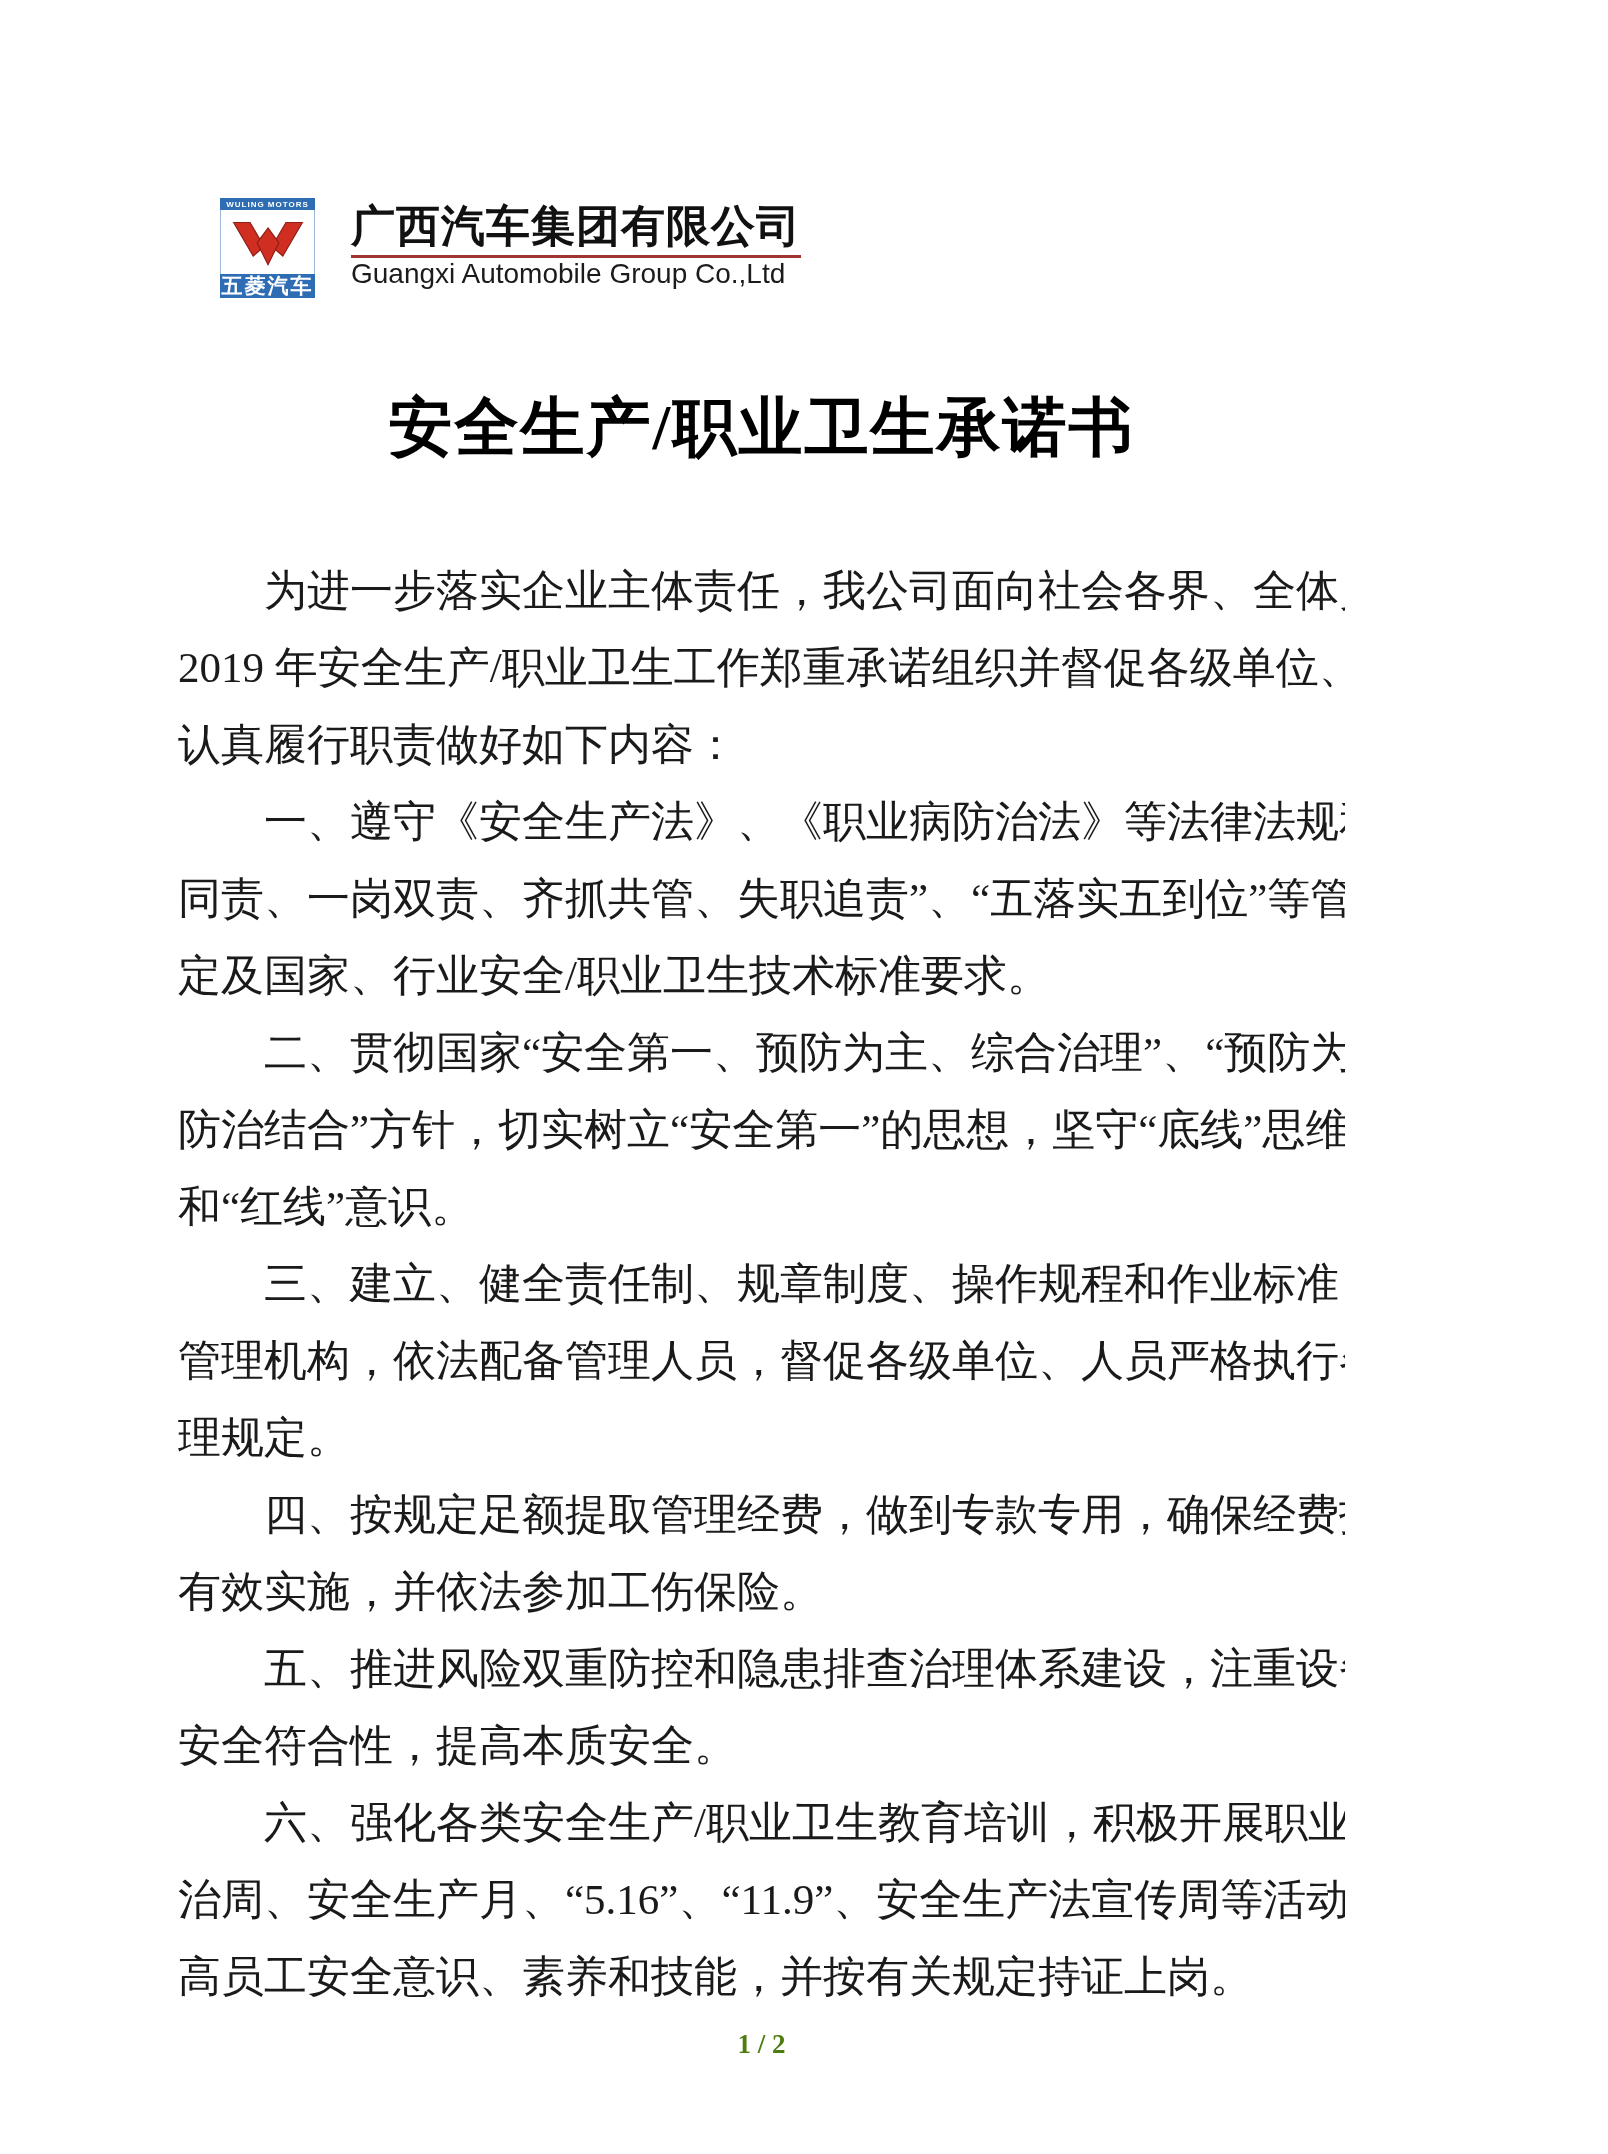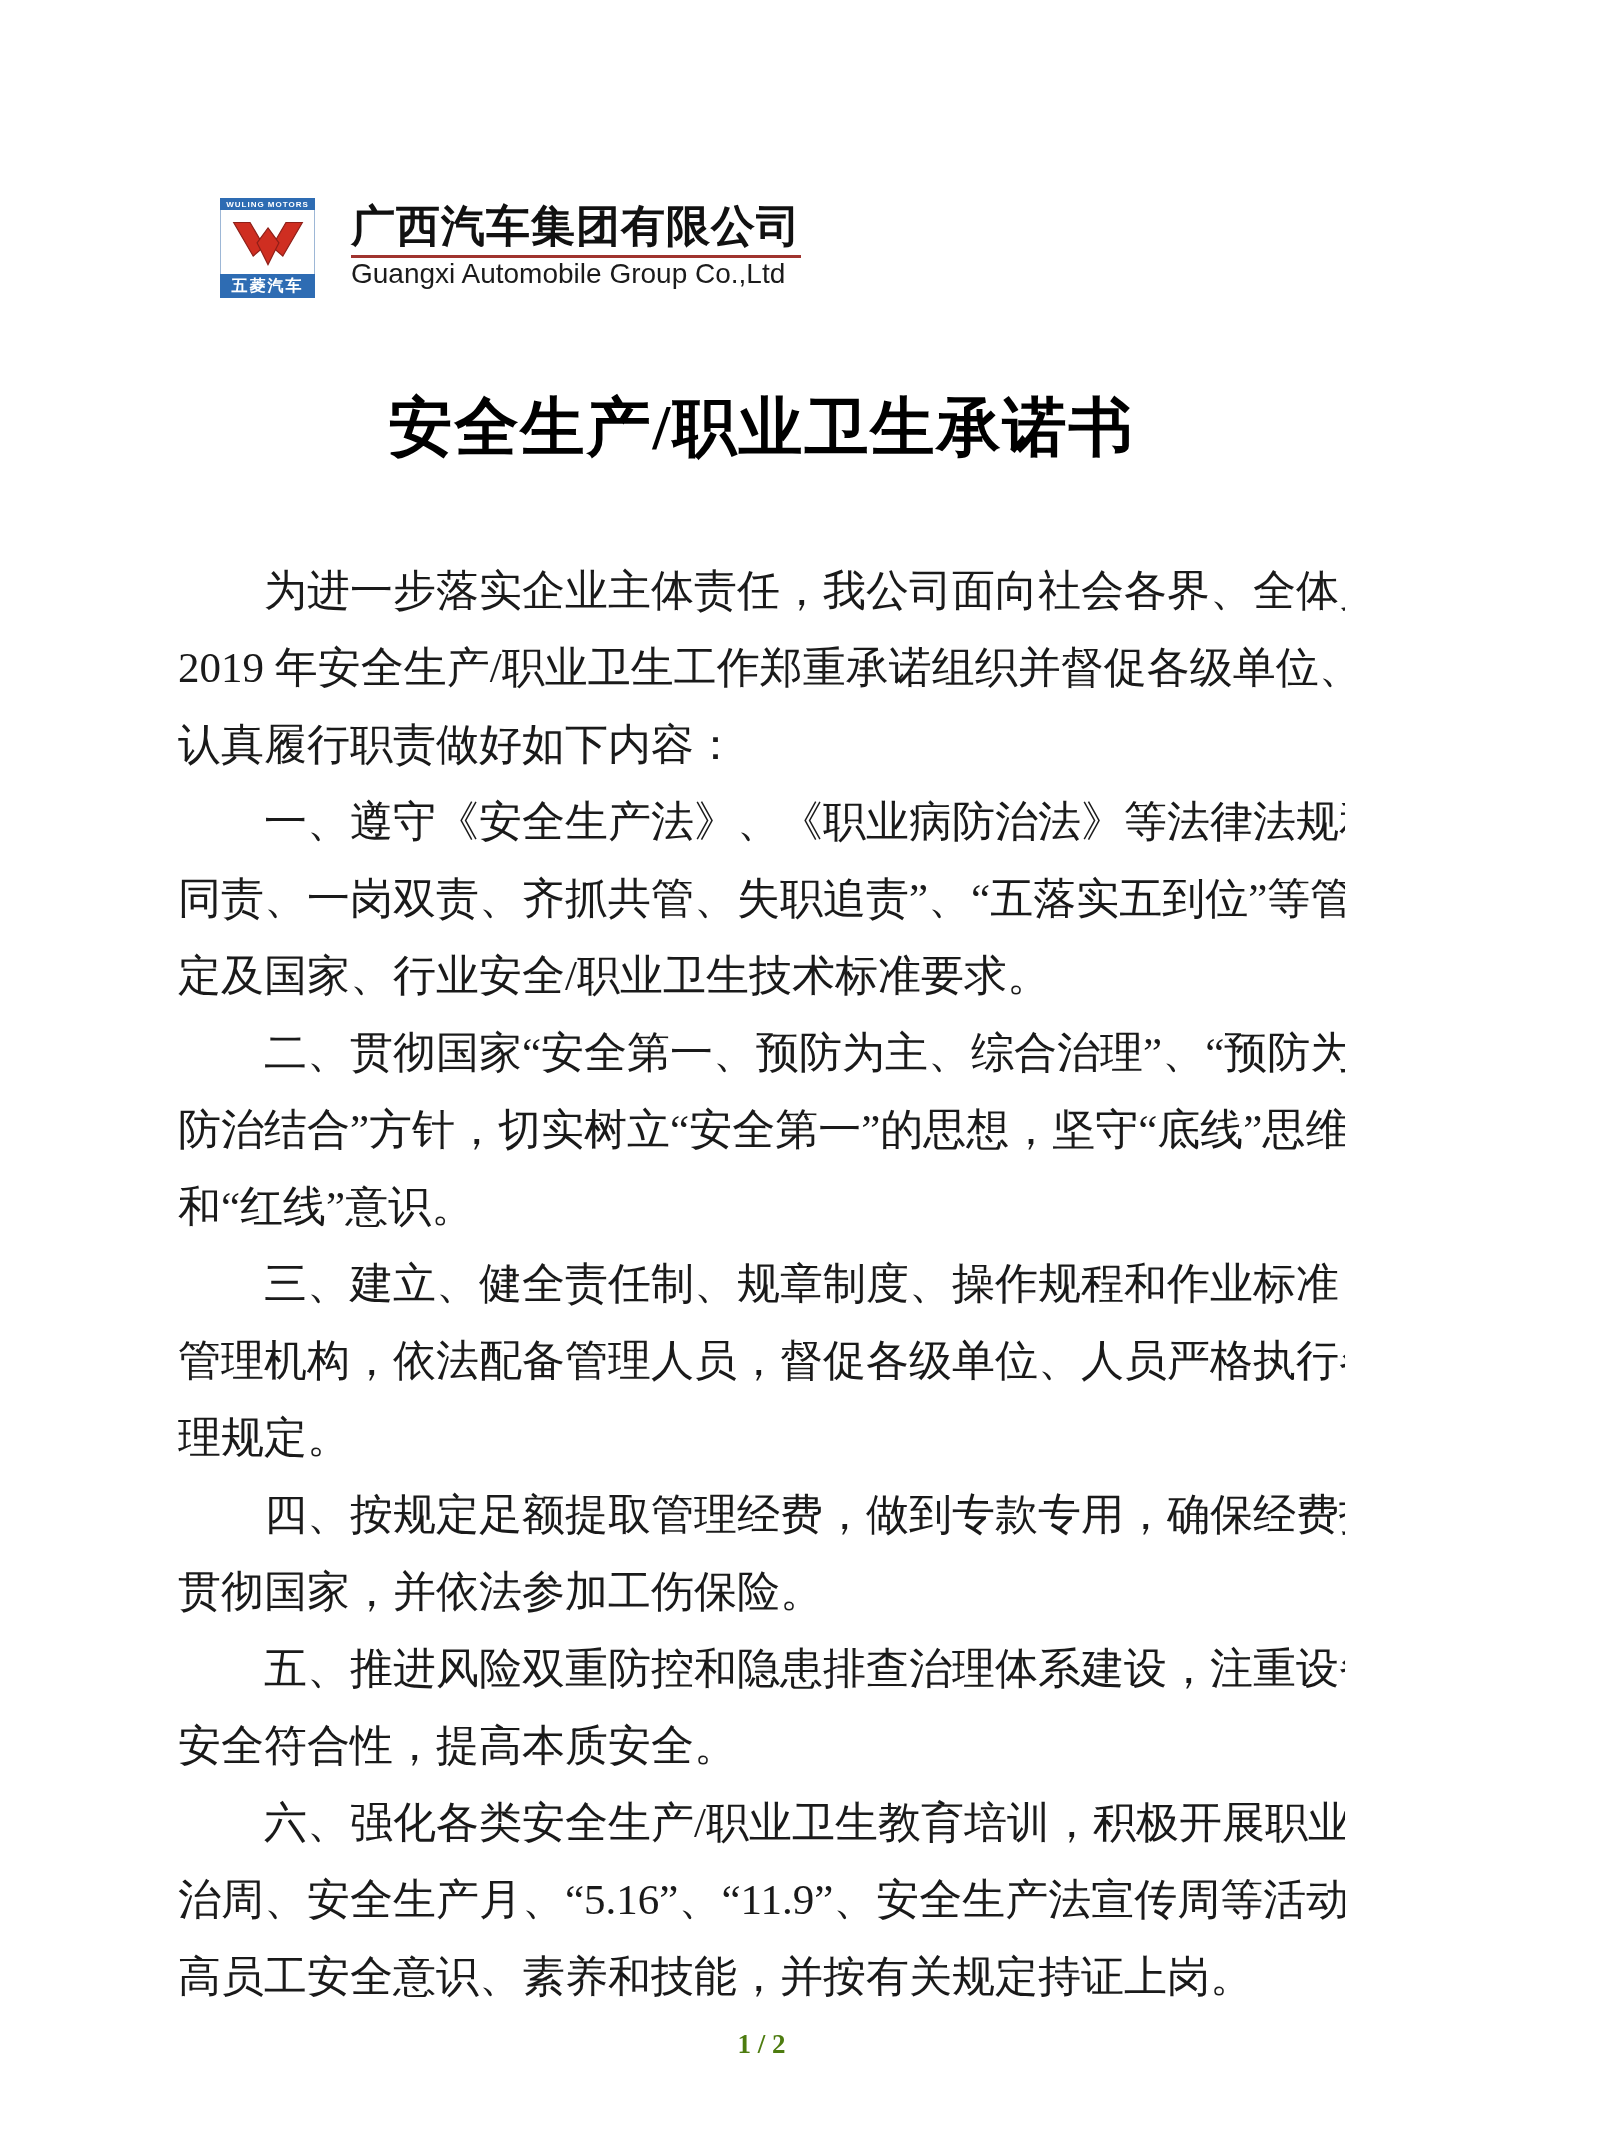--- a/index.html
+++ b/index.html
@@ -47,21 +47,21 @@
     height: 64px;
     background: #ffffff;
     border: 1px solid #9db7d6;
     border-top: none;
     border-bottom: none;
     display: flex;
     align-items: center;
     justify-content: center;
   }
   .logo-banner.bottom {
-    font-size: 16px;
+    font-size: 21px;
     letter-spacing: 2px;
     padding: 3px 0 4px 0;
     line-height: 17px;
   }
   .company {
     margin-left: 36px;
     padding-top: 2px;
     font-family: "Liberation Sans", "DejaVu Sans", sans-serif;
   }
   .company-cn {
@@ -159,21 +159,21 @@
       <div class="line indent">一、遵守《安全生产法》、《职业病防治法》等法律法规和“党政</div>
       <div class="line">同责、一岗双责、齐抓共管、失职追责”、“五落实五到位”等管理规</div>
       <div class="line last">定及国家、行业安全/职业卫生技术标准要求。</div>
       <div class="line indent">二、贯彻国家“安全第一、预防为主、综合治理”、“预防为主、</div>
       <div class="line">防治结合”方针，切实树立“安全第一”的思想，坚守“底线”思维</div>
       <div class="line last">和“红线”意识。</div>
       <div class="line indent">三、建立、健全责任制、规章制度、操作规程和作业标准，完善</div>
       <div class="line">管理机构，依法配备管理人员，督促各级单位、人员严格执行各项管</div>
       <div class="line last">理规定。</div>
       <div class="line indent">四、按规定足额提取管理经费，做到专款专用，确保经费投入的</div>
-      <div class="line last">贯彻国家，并依法参加工伤保险。</div>
+      <div class="line last">有效实施，并依法参加工伤保险。</div>
       <div class="line indent">五、推进风险双重防控和隐患排查治理体系建设，注重设备设施</div>
       <div class="line last">安全符合性，提高本质安全。</div>
       <div class="line indent">六、强化各类安全生产/职业卫生教育培训，积极开展职业病防</div>
       <div class="line">治周、安全生产月、“5.16”、“11.9”、安全生产法宣传周等活动，提</div>
       <div class="line last">高员工安全意识、素养和技能，并按有关规定持证上岗。</div>
     </div>
 
   <div class="footer">1 / 2</div>
 
 </div>

